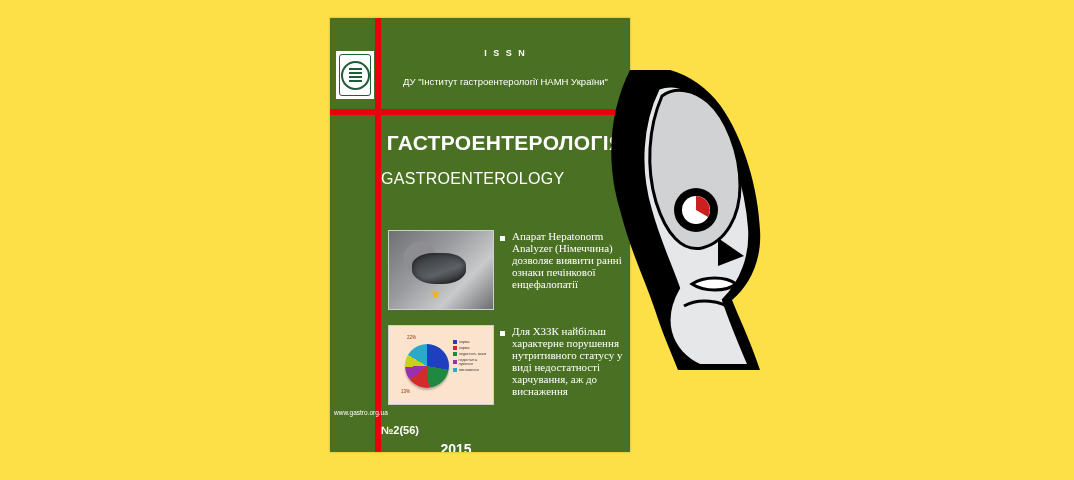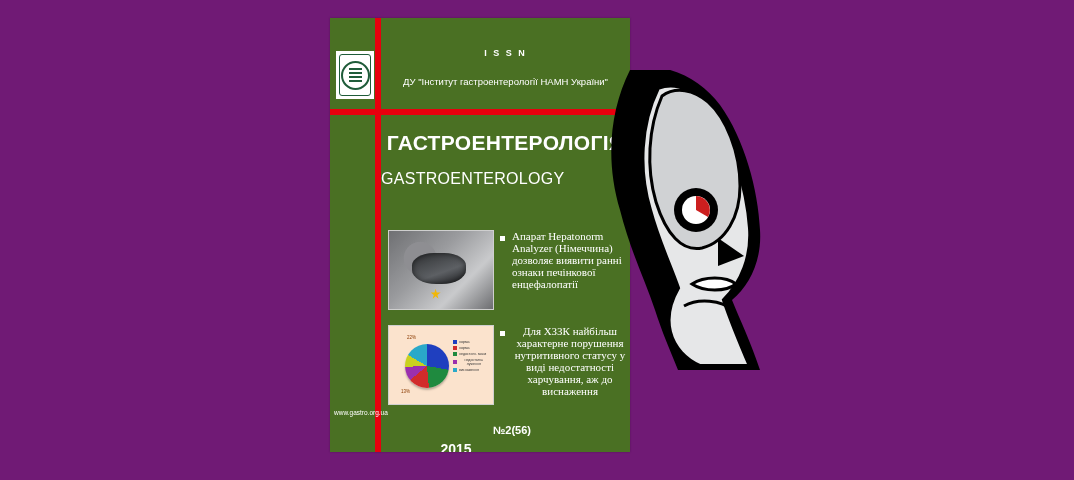--- a/index.html
+++ b/index.html
@@ -11,21 +11,21 @@
     width: 1074px;
     height: 480px;
     font-family: "Liberation Sans", sans-serif;
     overflow: hidden;
     position: relative;
   }
   #stage {
     position: relative;
     width: 1074px;
     height: 480px;
-    background: #701a75;
+    background: #fde047;
   }
 
   
   .cover {
     position: absolute;
     left: 330px;
     top: 18px;
     width: 300px;
     height: 434px;
     background: #4a7023;
@@ -127,21 +127,21 @@
   }
 
   
   .feature {
     position: absolute;
     left: 58px;
     width: 238px;
     height: 78px;
   }
   .feature.f1 { top: 212px; }
-  .feature.f2 { top: 307px; text-align: center; }
+  .feature.f2 { top: 307px; }
 
   .thumb {
     position: absolute;
     left: 0; top: 0;
     width: 104px; height: 78px;
     border: 1px solid #cfcfcf;
     background: #ddd;
     overflow: hidden;
   }
   .thumb-photo {
@@ -224,21 +224,21 @@
     color: #ffffff;
     font-family: "Liberation Serif", serif;
     font-size: 11px;
     line-height: 12px;
   }
 
   .issue-no {
     position: absolute;
     left: 51px; top: 406px;
     width: 150px;
-    text-align: right;
+    text-align: left;
     color: #ffffff;
     font-size: 11px;
     font-weight: bold;
   }
   .issue-year {
     position: absolute;
     left: 51px; top: 423px;
     width: 150px;
     text-align: center;
     color: #ffffff;

